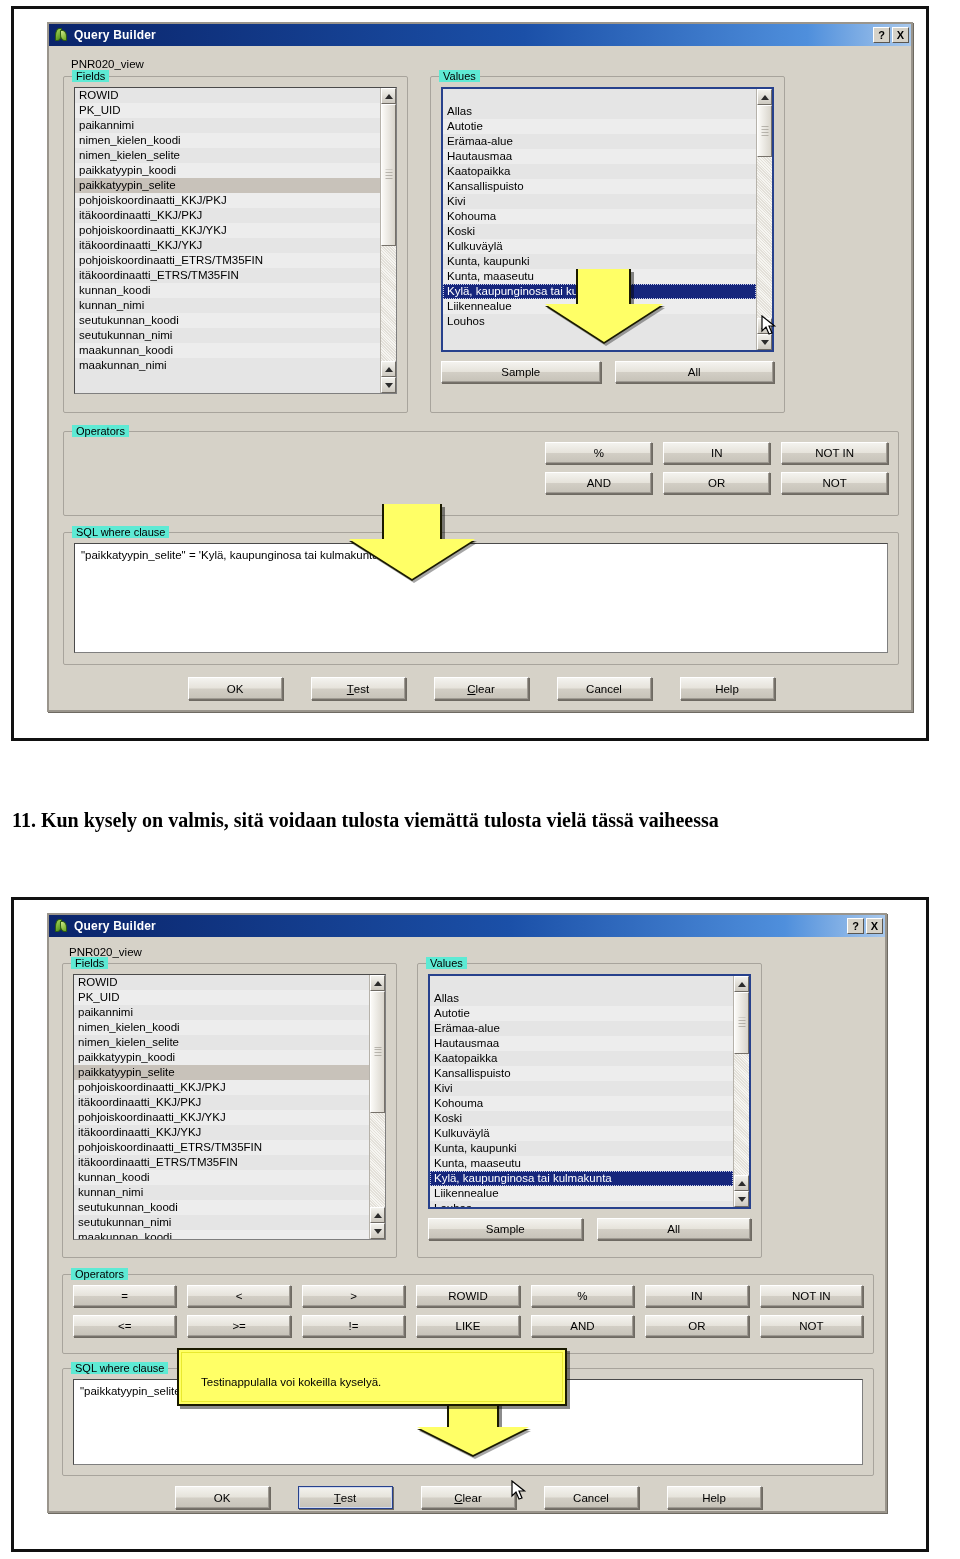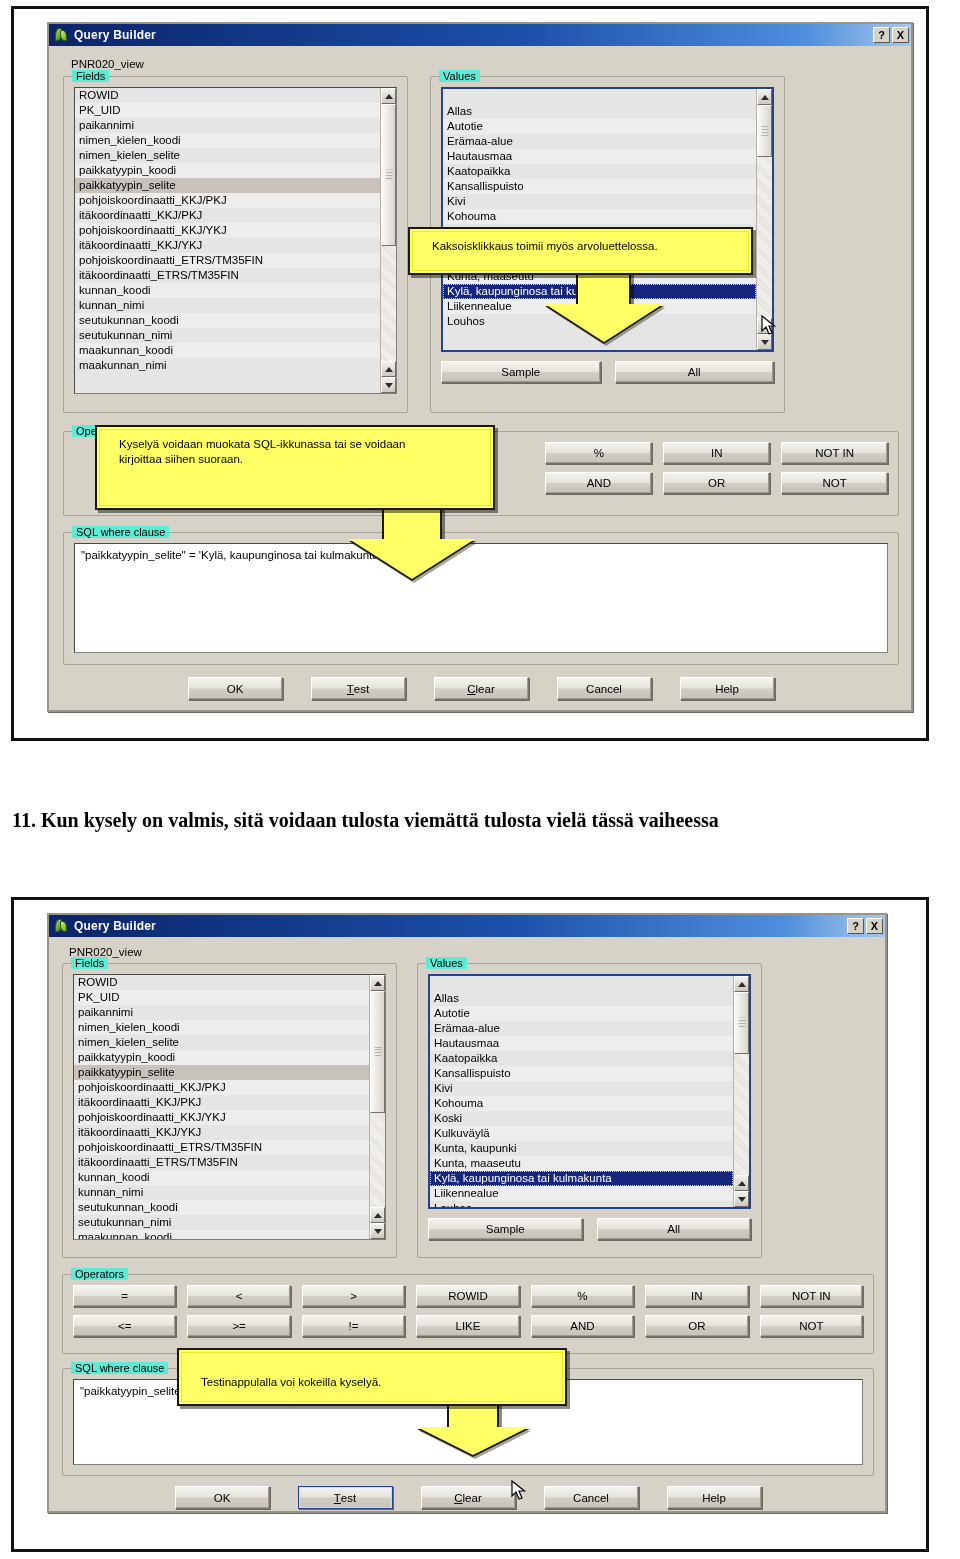--- a/index.html
+++ b/index.html
@@ -352,34 +352,25 @@
             <div class="btn"><u>C</u>lear</div>
             <div class="btn">Cancel</div>
             <div class="btn">Help</div>
           </div>
       </div>
 
       <div class="arrow-shape" style="left:527px; top:245px; width:55px; height:38px; border-top:none;"></div>
       <div style="position:absolute; z-index:39; left:496px; top:280px; width:0; height:0;
                   border-left:59px solid transparent; border-right:59px solid transparent;
                   border-top:38px solid #ffff66; filter: drop-shadow(0 2px 0 #1a1a00) drop-shadow(2px 2px 0 rgba(0,0,0,.35));"></div>
-      <div class="callout" style="left:359px; top:203px; width:345px; height:48px;">
-        <div class="ctext">Kaksoisklikkaus toimii myös arvoluettelossa.</div>
-      </div>
 
       <div class="arrow-shape" style="left:333px; top:480px; width:60px; height:38px; border-top:none;"></div>
       <div style="position:absolute; z-index:39; left:300px; top:515px; width:0; height:0;
                   border-left:63px solid transparent; border-right:63px solid transparent;
                   border-top:40px solid #ffff66; filter: drop-shadow(0 2px 0 #1a1a00) drop-shadow(2px 2px 0 rgba(0,0,0,.35));"></div>
-      <div class="callout" style="left:46px; top:401px; width:400px; height:85px;">
-        <div class="ctext">
-          <span>Kyselyä voidaan muokata SQL-ikkunassa tai se voidaan</span><br>
-          <span>kirjoittaa siihen suoraan.</span>
-        </div>
-      </div>
 
       <div class="cursor" style="left:712px; top:291px;">
         <svg width="16" height="22" viewBox="0 0 16 22">
           <path d="M1 1 L1 16 L5 12 L8 19 L11 18 L8 11 L13.5 11 Z" fill="#ffffff" stroke="#000000" stroke-width="1.2"></path>
         </svg>
       </div>
     </div>
   </div>
 
   <div class="caption">

